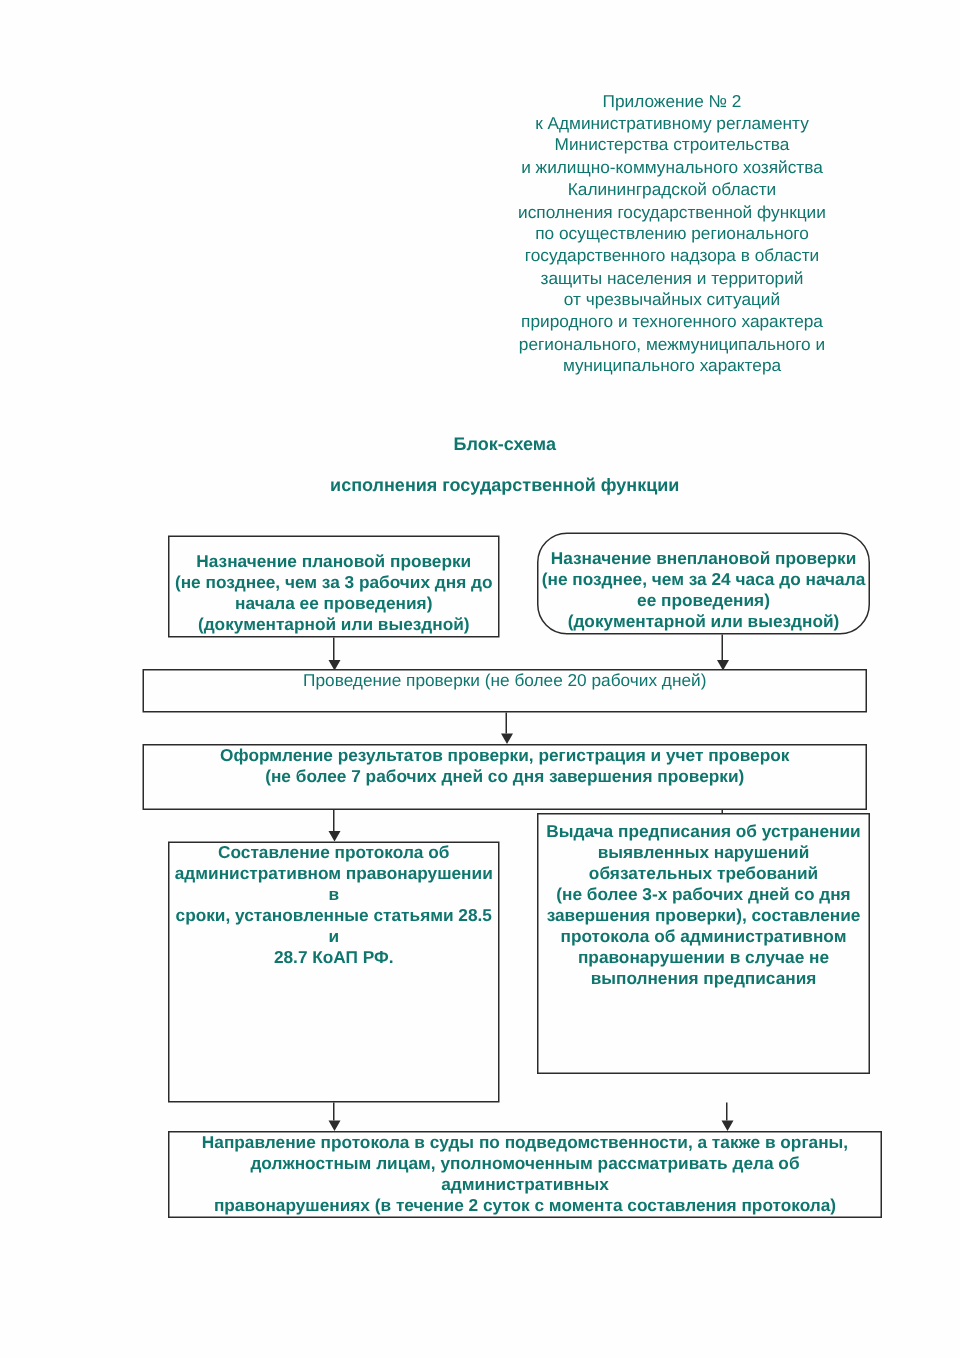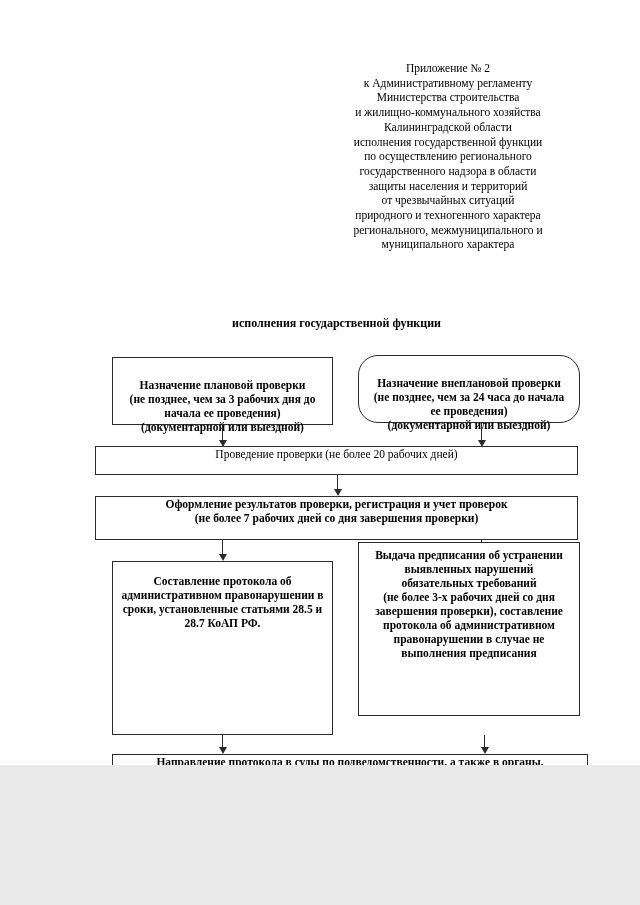--- a/index.html
+++ b/index.html
@@ -1,21 +1,21 @@
 <!DOCTYPE html>
 <html><head>
 <meta charset="utf-8">
 <style>
   html,body{margin:0;padding:0;background:#e9e9e9;}
   .page{
     position:relative;
-    width:640px;height:765px;
+    width:640px;height:905px;
     background:#fefefe;
-    font-family:Liberation Serif, serif;
-    color:#000000;
+    font-family:Liberation Sans, sans-serif;
+    color:#0f766e;
     overflow:hidden;
   }
   .prelines{white-space:pre-line;}
   .header-block{
     position:absolute;left:280px;top:61px;width:336px;
     text-align:center;
     font-size:11.5px;line-height:14.7px;
     font-weight:400;
   }
   .doc-title{
@@ -27,27 +27,27 @@
   .doc-title.t2{top:316px;}
   .flow-box{
     position:absolute;
     box-sizing:border-box;
     border:1.5px solid #2b2b2b;
     background:#fefefe;
     text-align:center;
     font-size:11.5px;line-height:14px;font-weight:700;
   }
   .flow-box.center{display:flex;align-items:flex-start;justify-content:center;}
-  .flow-box.toptext{padding-top:20px;}
+  .flow-box.toptext{padding-top:10px;}
   .flow-box.normal{font-weight:400;}
   .box-planned{left:112px;top:357px;width:221px;height:68px;}
   .box-unplanned{left:358px;top:355px;width:222px;height:68px;border-radius:20px;}
   .box-inspection{left:95px;top:446px;width:483px;height:29px;}
   .box-results{left:95px;top:496px;width:483px;height:44px;}
-  .box-protocol{left:112px;top:561px;width:221px;height:174px;padding-top:12px;}
+  .box-protocol{left:112px;top:561px;width:221px;height:174px;padding-top:0;}
   .box-prescription{left:358px;top:542px;width:222px;height:174px;padding-top:5px;}
   .box-court{left:112px;top:754px;width:476px;height:58px;}
   .arrow-down{position:absolute;width:9px;}
   .arrow-down .shaft{
     width:1.5px;background:#2b2b2b;margin:0 auto;
   }
   .arrow-down .head{
     width:0;height:0;margin:0 auto;
     border-left:4.5px solid transparent;
     border-right:4.5px solid transparent;
@@ -66,20 +66,21 @@
 Калининградской области
 исполнения государственной функции
 по осуществлению регионального
 государственного надзора в области
 защиты населения и территорий
 от чрезвычайных ситуаций
 природного и техногенного характера
 регионального, межмуниципального и
 муниципального характера</div>
 
+  <div class="doc-title t1">Блок-схема</div>
   <div class="doc-title t2">исполнения государственной функции</div>
 
   <div>
 
     <div class="flow-box toptext prelines box-planned">Назначение плановой проверки
 (не позднее, чем за 3 рабочих дня до
 начала ее проведения)
 (документарной или выездной)</div>
 
     <div class="flow-box toptext prelines box-unplanned">Назначение внеплановой проверки
@@ -138,17 +139,17 @@
         <div class="head"></div>
     </div>
     <div class="arrow-down" style="left:480px;top:735px;">
       <div class="shaft" style="height:12px;"></div>
         <div class="head"></div>
     </div>
 
     <div class="flow-box center box-court">
       <span class="prelines">Направление протокола в суды по подведомственности, а также в органы,
 должностным лицам, уполномоченным рассматривать дела об административных
-правонарушениях (в течение 4 суток с момента составления протокола)</span>
+правонарушениях (в течение 2 суток с момента составления протокола)</span>
     </div>
 
   </div>
 </div>
 
 </body></html>

